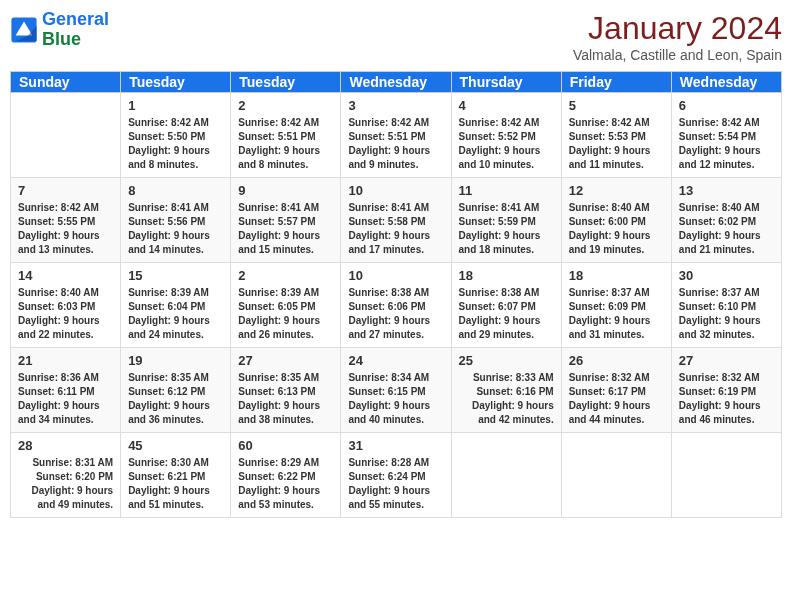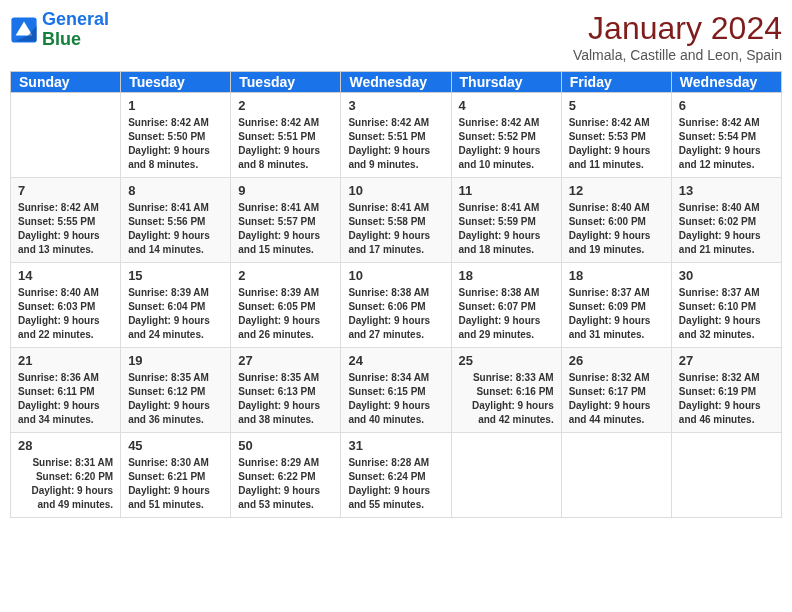--- a/index.html
+++ b/index.html
@@ -330,21 +330,21 @@
 and 49 minutes.</div>
         </td>
         <td>
           <span class="day-number">45</span>
           <div class="day-info" style="white-space: pre-line;">Sunrise: 8:30 AM
 Sunset: 6:21 PM
 Daylight: 9 hours
 and 51 minutes.</div>
         </td>
         <td>
-          <span class="day-number">50</span>
+          <span class="day-number">60</span>
           <div class="day-info" style="white-space: pre-line;">Sunrise: 8:29 AM
 Sunset: 6:22 PM
 Daylight: 9 hours
 and 53 minutes.</div>
         </td>
         <td>
           <span class="day-number">31</span>
           <div class="day-info" style="white-space: pre-line;">Sunrise: 8:28 AM
 Sunset: 6:24 PM
 Daylight: 9 hours

